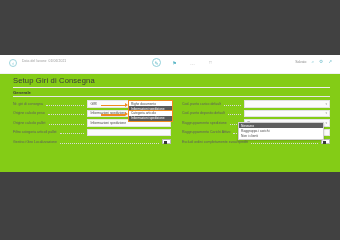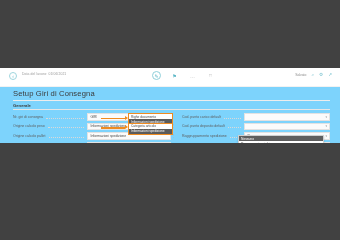--- a/index.html
+++ b/index.html
@@ -10,23 +10,23 @@
     overflow: hidden;
   }
   #stage {
     position: relative;
     width: 340px; height: 203px;
     background: #414141;
   }
   
   #app {
     position: absolute;
-    left: 0; top: 68px;
-    width: 340px; height: 75px;
-    background: #7dd3fc;
+    left: 0; top: 55px;
+    width: 340px; height: 117px;
+    background: #84cc16;
     overflow: hidden;
   }
   
   .cmdbar {
     position: relative;
     height: 19px;
     background: #ffffff;
     border-bottom: 1px solid #f2f2f2;
   }
   .backbtn {

